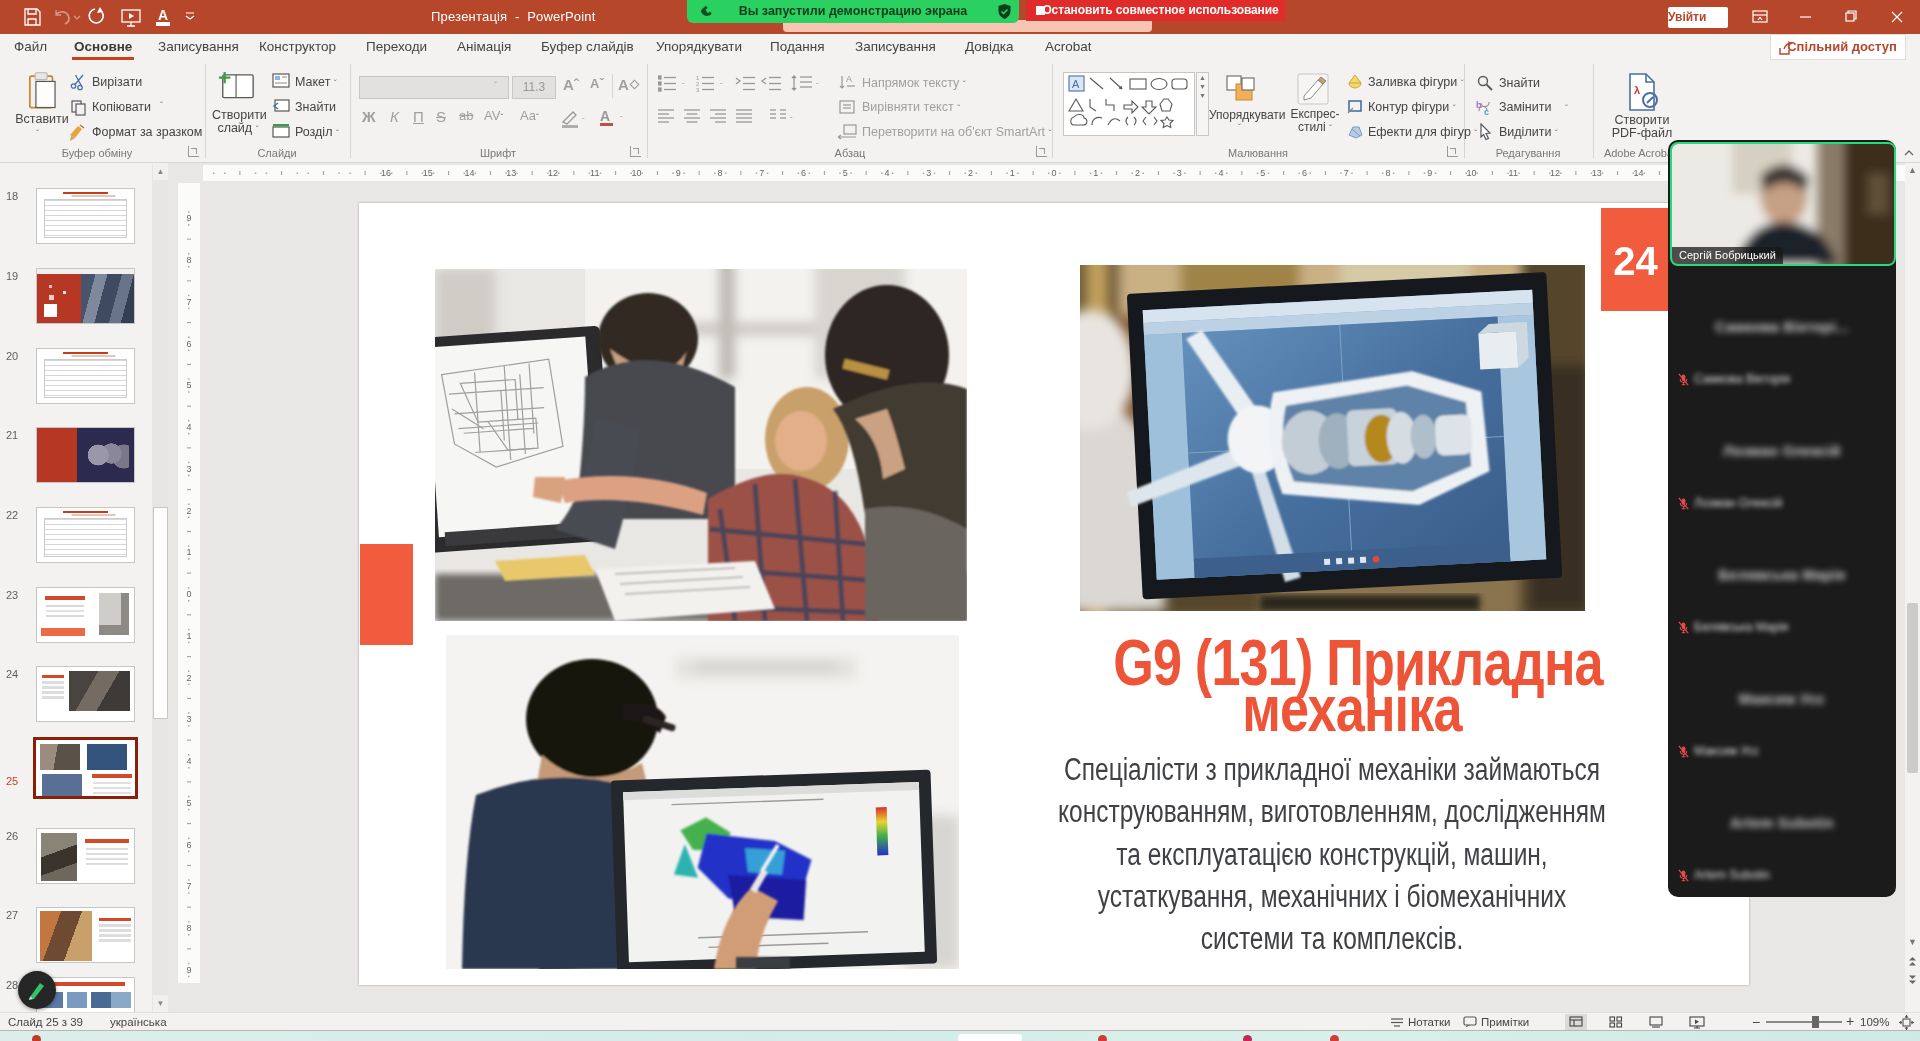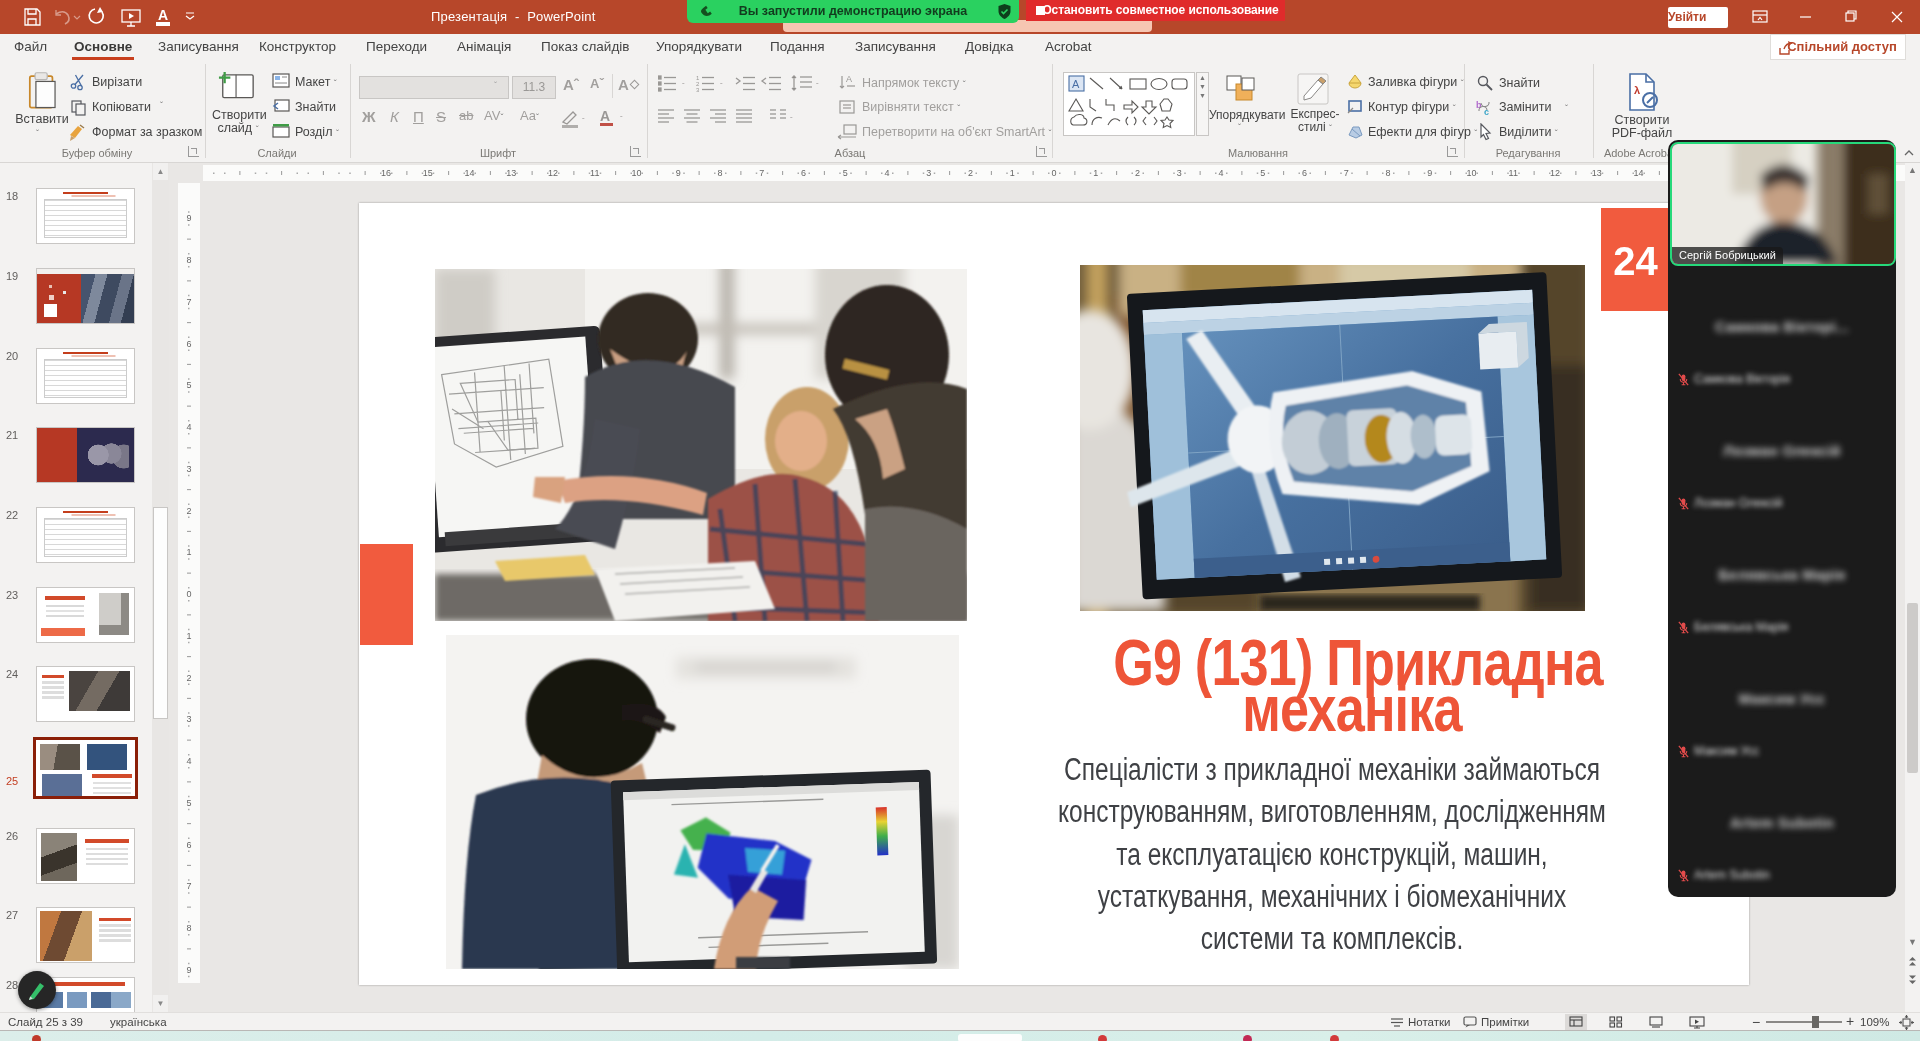--- a/index.html
+++ b/index.html
@@ -154,21 +154,21 @@
   <div class="abs" style="left:1036px;top:6px;width:9px;height:9px;background:#fff"></div>
   <div id="signin">Увійти</div>
 
   <div id="tabrow">
     <div class="tab" style="left:14px">Файл</div>
     <div class="tab" id="tab-osn" style="left:74px">Основне</div>
     <div class="tab" style="left:158px">Записування</div>
     <div class="tab" style="left:259px">Конструктор</div>
     <div class="tab" style="left:366px">Переходи</div>
     <div class="tab" style="left:457px">Анімація</div>
-    <div class="tab" style="left:541px">Показ слайдів</div>
+    <div class="tab" style="left:541px">Буфер слайдів</div>
     <div class="tab" style="left:656px">Упорядкувати</div>
     <div class="tab" style="left:770px">Подання</div>
     <div class="tab" style="left:855px">Записування</div>
     <div class="tab" style="left:965px">Довідка</div>
     <div class="tab" style="left:1045px">Acrobat</div>
     <div id="sharebtn"><svg style="position:absolute;left:7px;top:5px" width="17" height="16" viewBox="0 0 17 16">
           <g fill="none" stroke="#b7472a" stroke-width="1.4">
             <path d="M2 8v6h9v-4"></path>
             <path d="M6 9 Q8 3 14 3"></path>
             <path d="M10 1l4 2-3 3" fill="#b7472a" stroke="none"></path>

